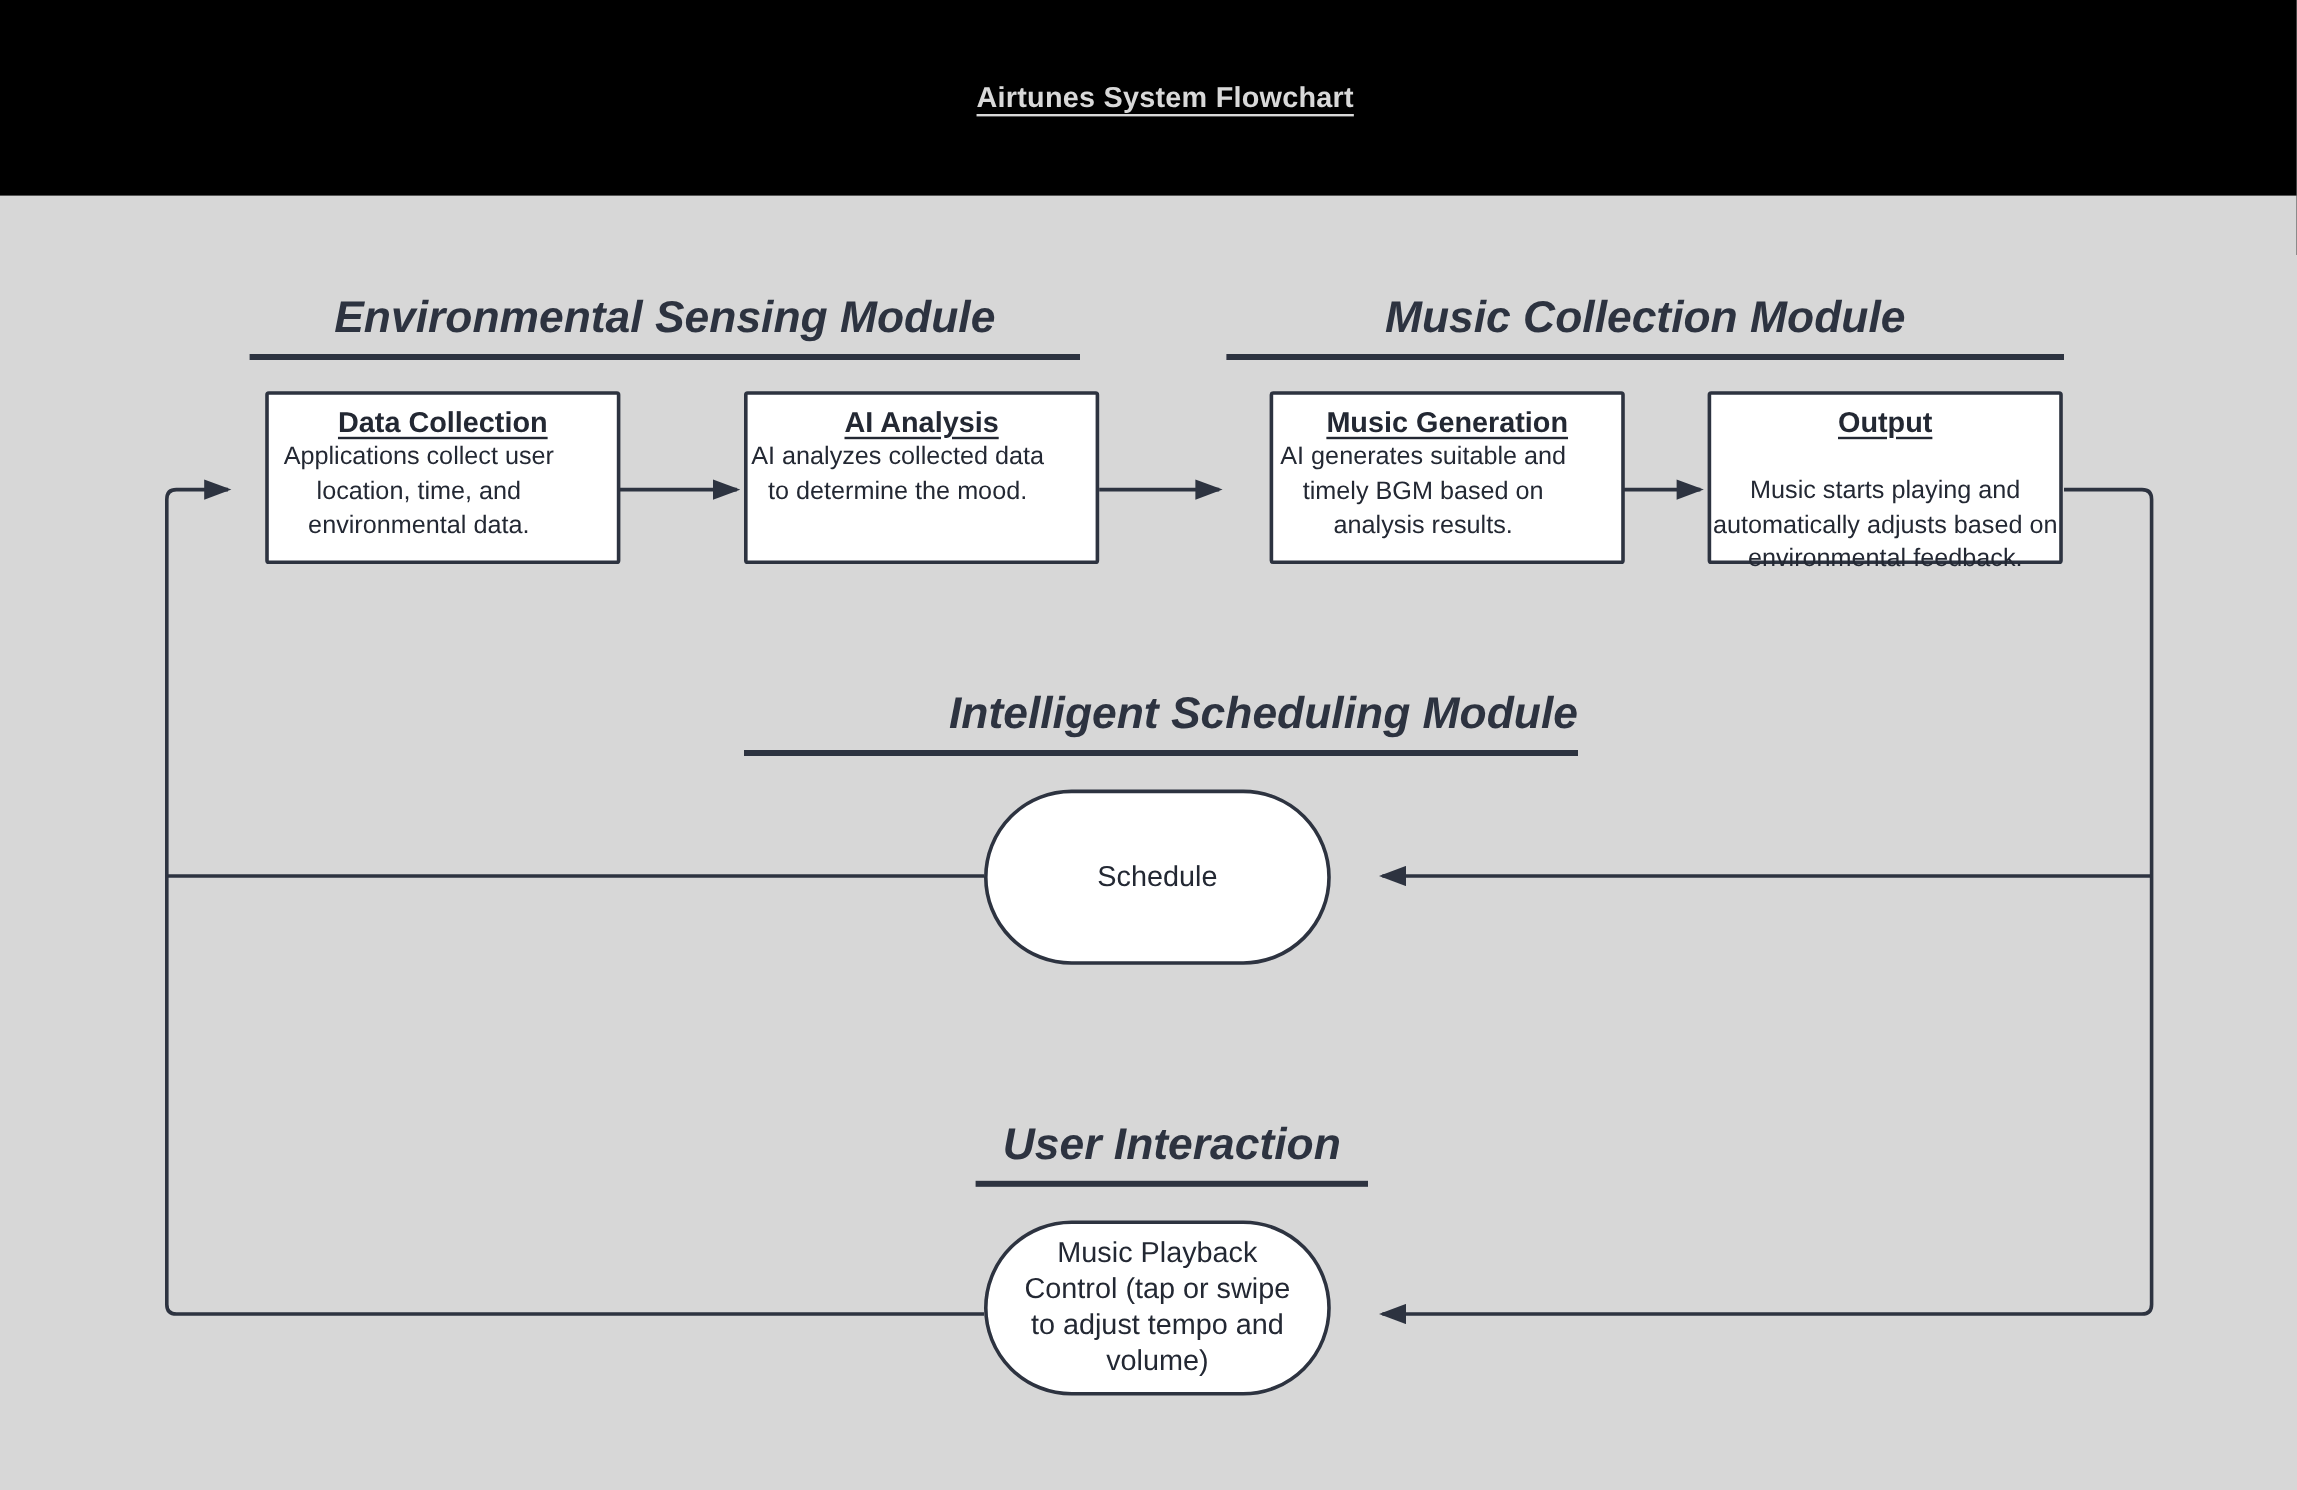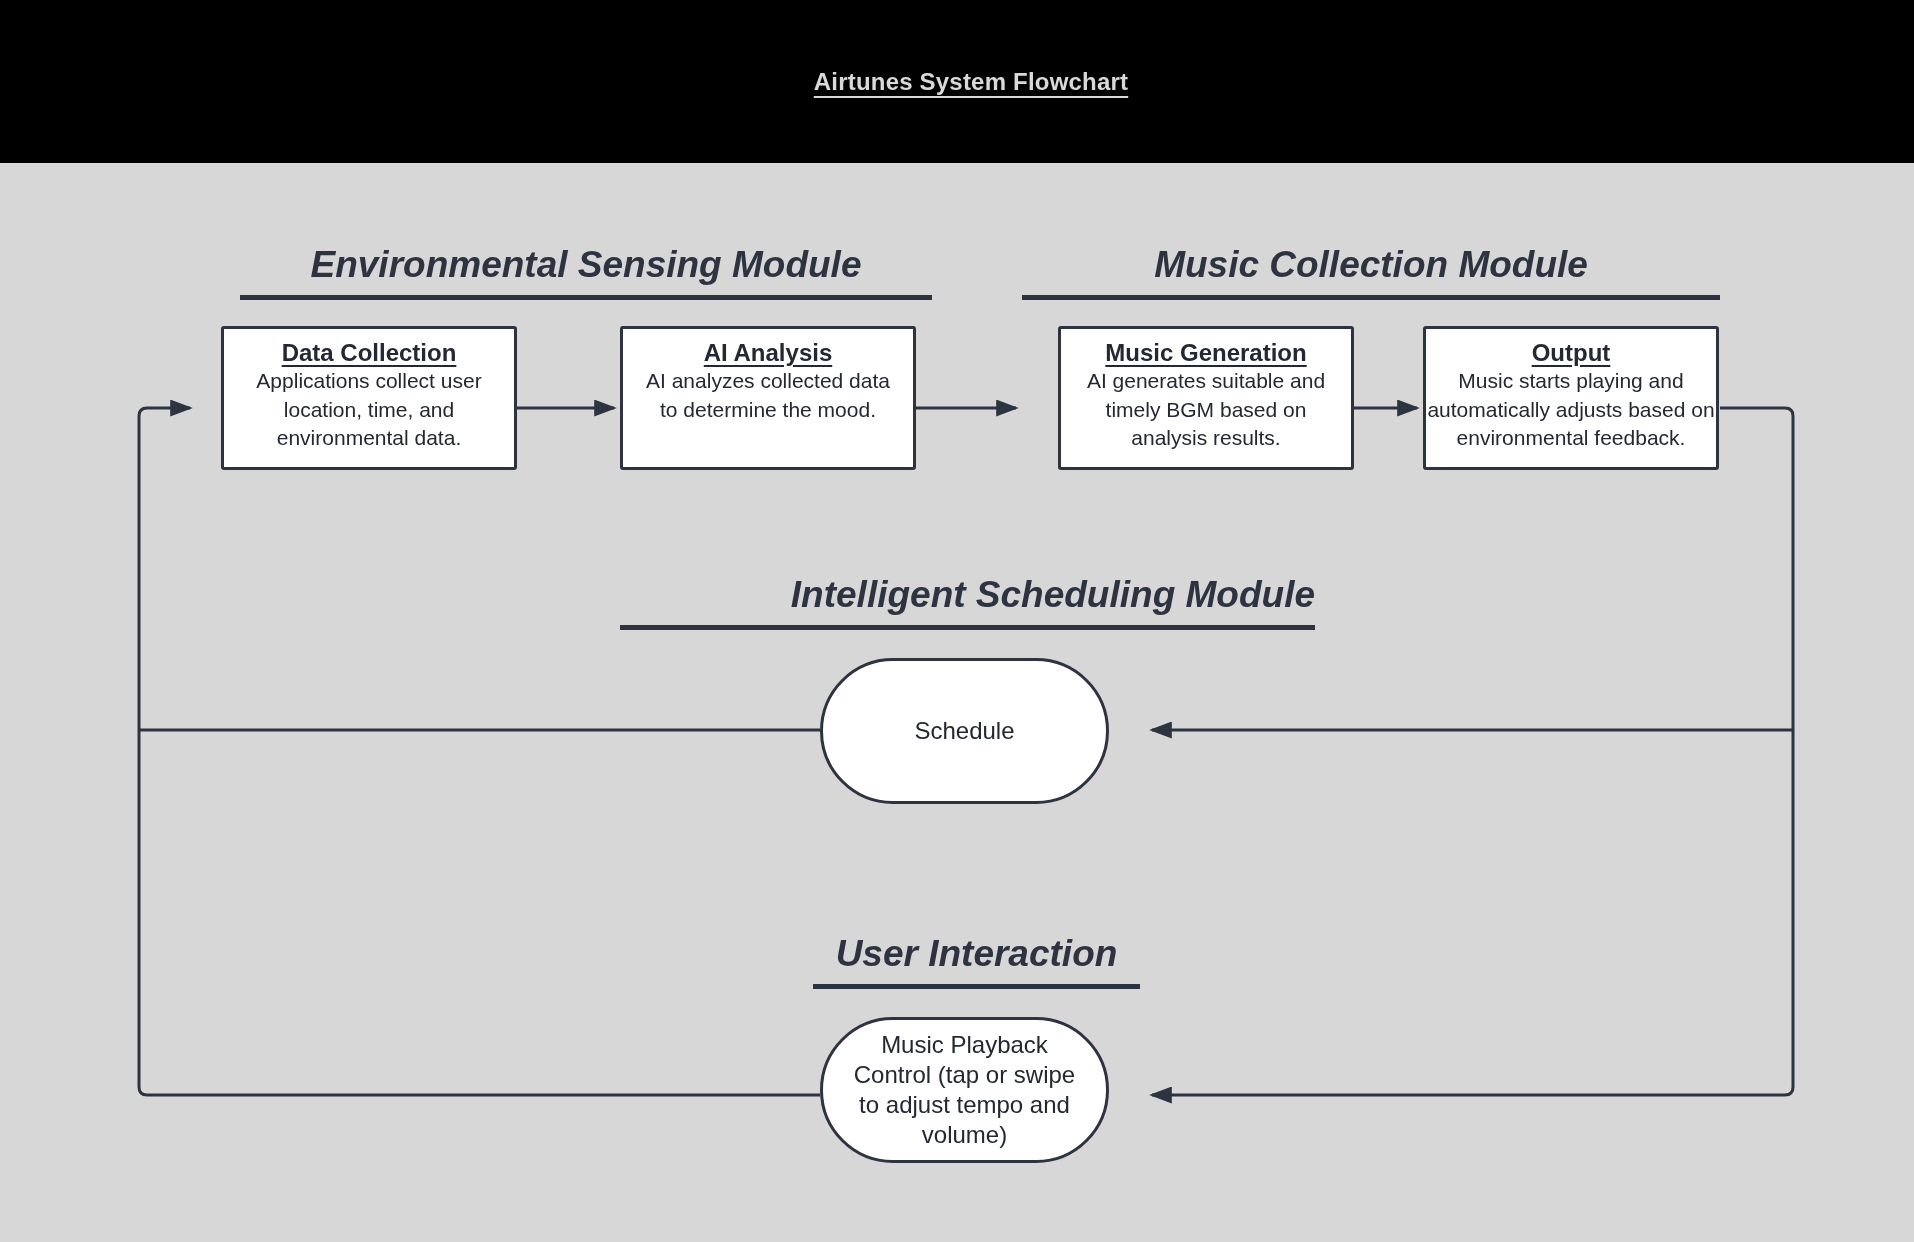--- a/index.html
+++ b/index.html
@@ -16,34 +16,34 @@
               text-underline-offset:6px;letter-spacing:.2px;}
   .wires{position:absolute;left:0;top:0;width:1914px;height:1242px;}
   .wire{fill:none;stroke:var(--line);stroke-width:3px;}
   #arrhead path{fill:var(--line);}
   .section-title{position:absolute;color:var(--line);font-size:37px;font-weight:700;font-style:italic;
                  text-align:center;line-height:50px;padding-bottom:5px;
                  border-bottom:5px solid var(--line);}
   .node{position:absolute;background:var(--node-fill);border:3px solid var(--line);
         color:var(--node-text);text-align:center;}
   .box{border-radius:3px;width:296px;height:144px;top:326px;
-       display:flex;flex-direction:column;align-items:center;padding-top:9px;}
+       display:flex;flex-direction:column;padding-top:9px;}
   .node-title{font-size:24px;font-weight:700;text-decoration:underline;text-underline-offset:4px;
               line-height:29px;}
   .node-body{font-size:21px;line-height:28.5px;}
   .body-w-248{width:250px;}
-  .body-w-292{width:290px;}
+  .body-w-292{width:290px;margin-top:28px;}
   .stadium{border-radius:75px;width:289px;height:146px;left:820px;
            display:flex;align-items:center;justify-content:center;}
   .stadium-label{font-size:24px;line-height:30px;width:232px;text-align:center;}
   #box-dc{left:221px;}
   #box-ai{left:620px;}
   #box-mg{left:1058px;}
   #box-out{left:1423px;}
-  #hd-esm{left:240px;width:692px;top:240px;}
+  #hd-esm{left:208px;width:692px;top:240px;}
   #hd-mgm{left:1022px;width:698px;top:240px;}
   #hd-ism{left:620px;width:695px;top:570px;text-align:right;}
   #hd-ui{left:813px;width:327px;top:929px;}
   #node-schedule{top:658px;}
   #node-playback{top:1017px;}
 </style>
 </head>
 <body>
 
 <div class="stage">

